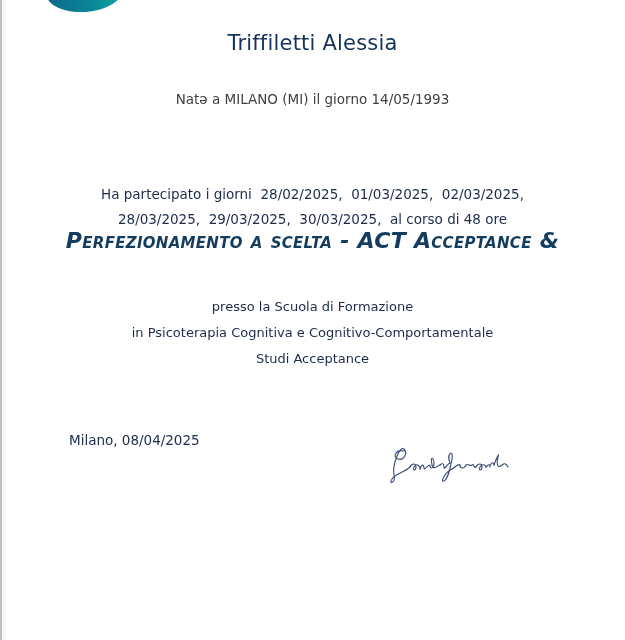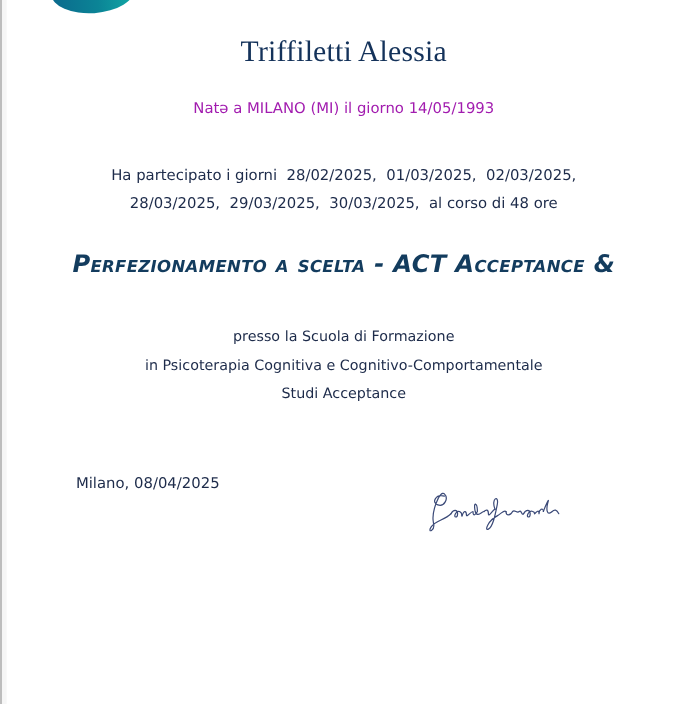--- a/index.html
+++ b/index.html
@@ -38,29 +38,28 @@
       transform: rotate(-4deg);
     }
     .center {
       position: absolute;
       left: 0;
       width: 625px;
       text-align: center;
     }
     .name {
       top: 31px;
-      font-size: 27px;
+      font-size: 21px;
       letter-spacing: 0.2px;
       color: #14325a;
-      font-family: Liberation Serif, serif;
     }
     .birth {
       top: 91px;
       font-size: 13.5px;
-      color: #a21caf;
+      color: #404040;
     }
     .dates {
       top: 148px;
       font-size: 13.5px;
       line-height: 25px;
       color: #1d2b4a;
     }
     .course {
       top: 230px;
       font-size: 22px;
@@ -98,21 +97,21 @@
 <div class="left-border"></div>
 <div class="left-strip"></div>
 
 <div class="logo-blob"></div>
 
 <div class="center name">Triffiletti Alessia</div>
 
 <div class="center birth">Natə a MILANO (MI) il giorno 14/05/1993</div>
 
 <div class="center dates">
-  <div style="white-space:pre;">Ha partecipato i giorni  28/02/2025,  01/03/2025,  02/03/2025,</div>
+  <div style="white-space:pre;margin-top:34px;">Ha partecipato i giorni  28/02/2025,  01/03/2025,  02/03/2025,</div>
   <div style="white-space:pre;">28/03/2025,  29/03/2025,  30/03/2025,  al corso di 48 ore</div>
 </div>
 
 <div class="center course">
   <div>Perfezionamento a scelta - ACT Acceptance &amp;</div>
 </div>
 
 <div class="center school">
   <div>presso la Scuola di Formazione</div>
   <div>in Psicoterapia Cognitiva e Cognitivo-Comportamentale</div>

